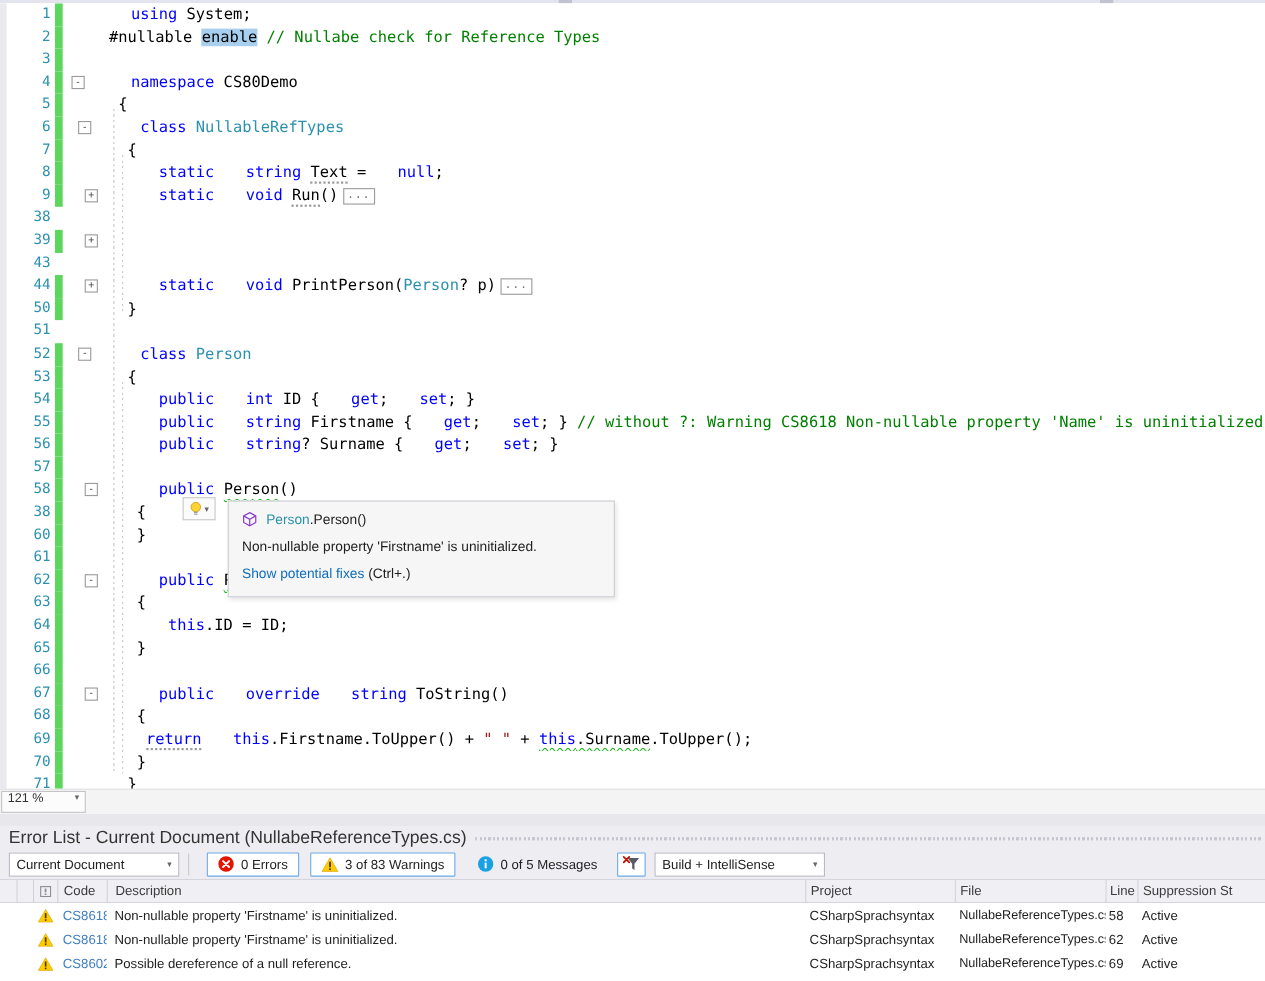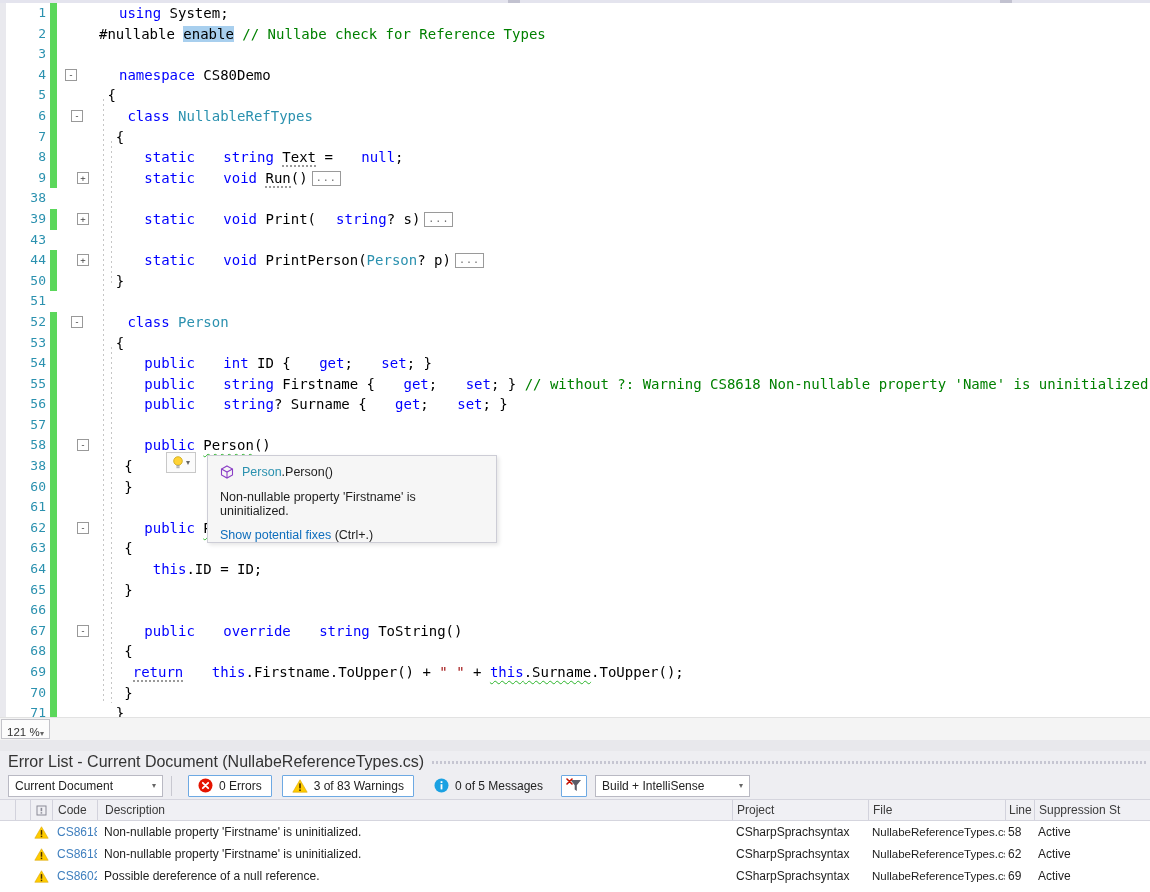--- a/index.html
+++ b/index.html
@@ -41,34 +41,34 @@
 
   .guide { position:absolute; width:1px;
            background-image:repeating-linear-gradient(to bottom,#c6c6c6 0 2px,transparent 2px 5px); }
 
   
   .bulb-btn { position:absolute; left:166px; top:449px; width:30px; height:21px; background:#fbfbfb;
               border:1px solid #c8c8c8; display:flex; align-items:center; justify-content:center; gap:2px; cursor:pointer; }
   .bulb-caret { font-size:8px; color:#666; }
 
   
-  .tooltip { position:absolute; left:207px; top:452px; width:290px; height:88px; background:#f6f6f6;
+  .tooltip { position:absolute; left:207px; top:452px; width:352px; height:88px; background:#f6f6f6;
              border:1px solid #cdcdd6; box-shadow:2px 2px 4px rgba(0,0,0,0.10); font-size:12.5px; color:#1e1e1e;
              padding:9px 12px; }
   .tt-sig { display:flex; align-items:center; gap:8px; }
   .tt-sig .cls { color:#2b91af; }
   .tt-msg { margin-top:11px; }
   .tt-fix { margin-top:10px; }
   .tt-link { color:#0e6ebd; cursor:pointer; }
 
   
   .zoom-row { position:absolute; left:0; top:717px; width:1150px; height:23px; background:#f4f4f4;
               border-top:1px solid #e2e2e2; }
-  .zoom-combo { position:absolute; left:1px; top:1px; width:49px; height:20px; border:1px solid #c3c3c9;
-                background:#fcfcfc; font-size:11.5px; color:#333; display:flex; align-items:flex-end;
+  .zoom-combo { position:absolute; left:1px; top:1px; width:77px; height:20px; border:1px solid #c3c3c9;
+                background:#fcfcfc; font-size:11.5px; color:#333; display:flex; align-items:flex-start;
                 justify-content:space-between; padding:0 5px; cursor:pointer; }
   .combo-caret { font-size:8px; color:#666; }
 
   
   .splitter { position:absolute; left:0; top:740px; width:1150px; height:11px; background:#e8e8ec; }
 
   
   .errorlist { position:absolute; left:0; top:751px; width:1150px; height:141px; background:#eeeef2; }
   .el-title { height:21px; display:flex; align-items:center; padding-left:8px; font-size:16px; color:#333; }
   .el-grip { flex:1; height:3px; margin:2px 2px 0 8px;
@@ -185,21 +185,20 @@
           <div class="chgcol"></div>
           <div class="outcol"></div>
           <div class="code"></div>
         </div>
         <div class="line chg">
           <div class="ln">39</div>
           <div class="chgcol"></div>
           <div class="outcol">
             <div class="foldbox" style="left: 20px;">+</div>
           </div>
-          <div class="code"><span class="tok-d">   </span><span class="tok-k">static</span><span class="tok-d"> </span><span class="tok-k">void</span><span class="tok-d"> Print(</span><span class="tok-k">string</span><span class="tok-d">? s)</span><span class="tok-box">...</span></div>
         </div>
         <div class="line">
           <div class="ln">43</div>
           <div class="chgcol"></div>
           <div class="outcol"></div>
           <div class="code"></div>
         </div>
         <div class="line chg">
           <div class="ln">44</div>
           <div class="chgcol"></div>

